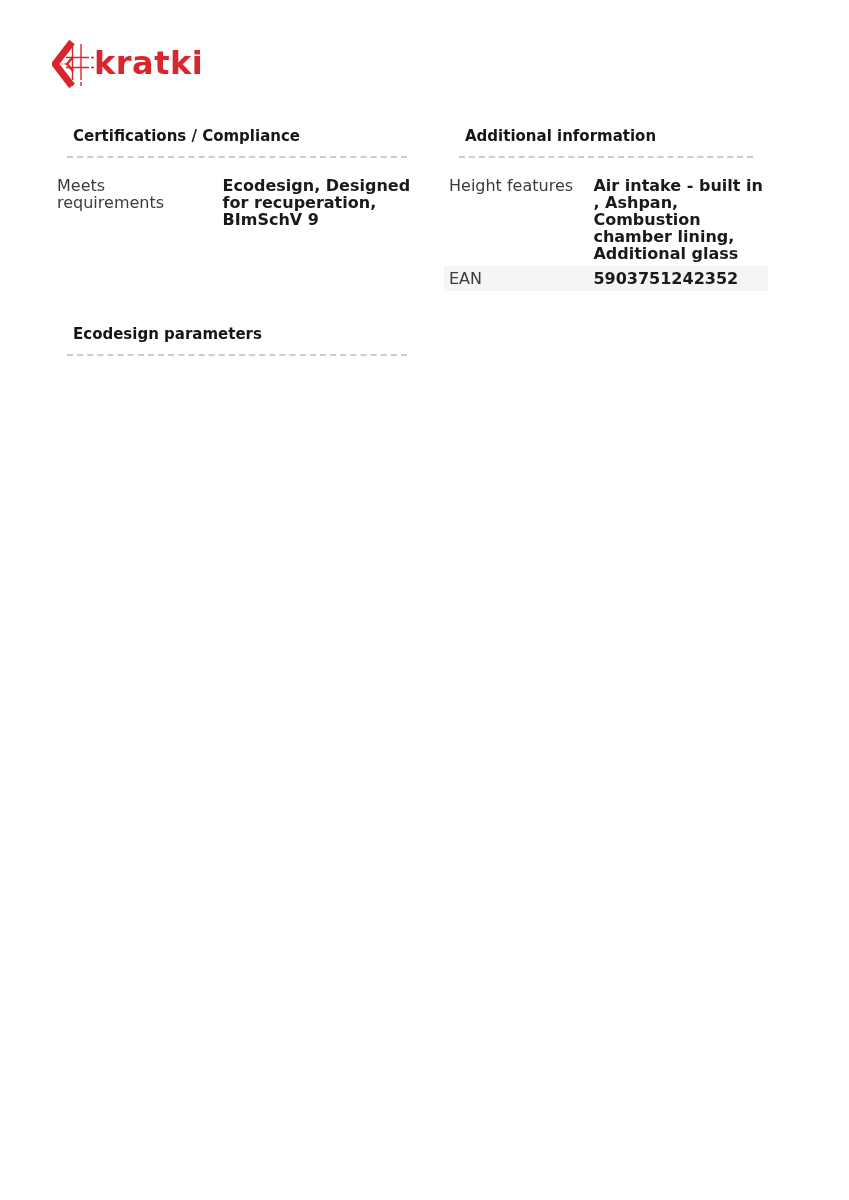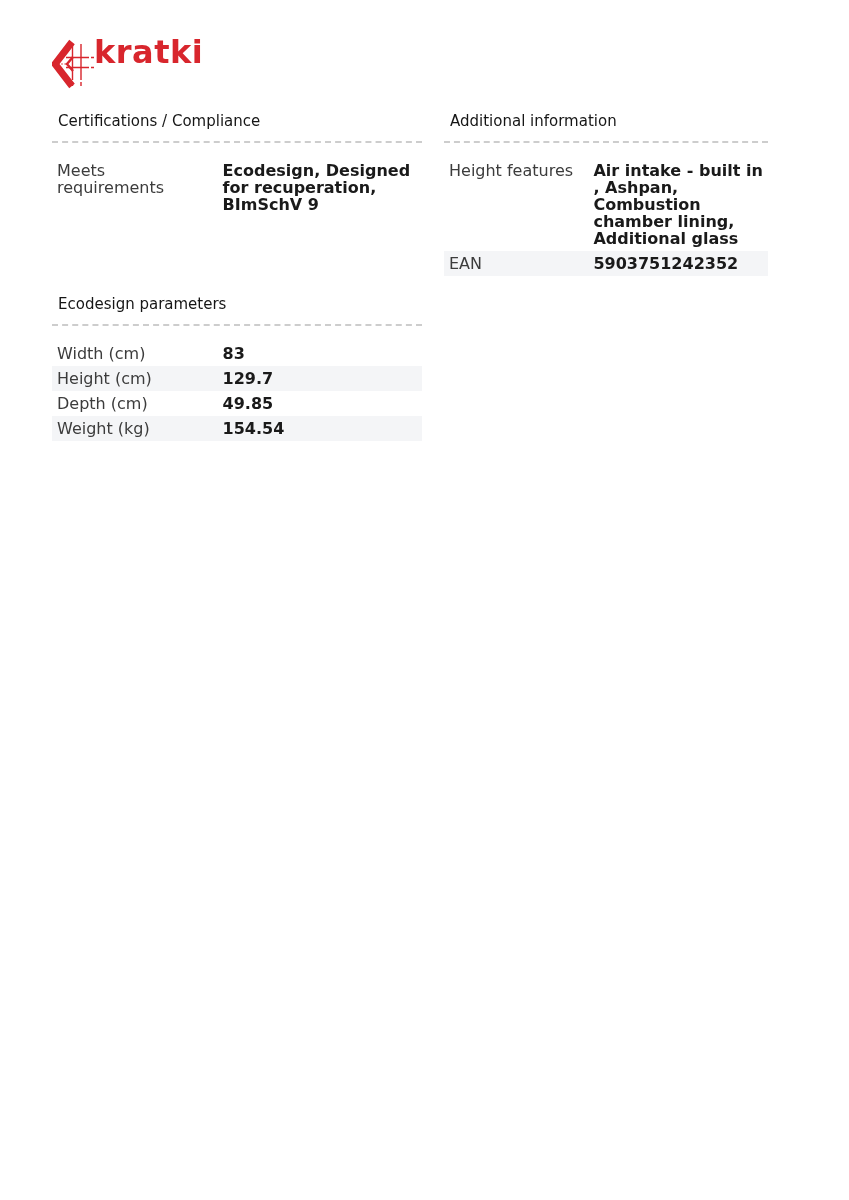--- a/index.html
+++ b/index.html
@@ -13,21 +13,21 @@
   }
   .page {
     box-sizing: border-box;
     width: 849px;
     height: 1200px;
     padding: 38px 81px 0 52px;
   }
   
   .logo {
     display: flex;
-    align-items: flex-start;
+    align-items: center;
     height: 54px;
     margin-bottom: 19px;
   }
   .logo-mark { display: block; }
   .logo-text {
     font-size: 32px;
     font-weight: bold;
     letter-spacing: 0.5px;
     margin-left: -2px;
     line-height: 1;
@@ -36,23 +36,23 @@
   
   .grid {
     display: grid;
     grid-template-columns: 370px 324px;
     column-gap: 22px;
     row-gap: 18px;
     align-items: start;
   }
   .section { min-width: 0; }
   .section-title {
-    margin: 0;
+    margin: 15px;
     font-size: 15px;
-    font-weight: normal;
+    font-weight: bold;
     color: #161616;
     line-height: 20px;
     padding: 0 0 10px 6px;
     border-bottom: 2px dashed #cdcdcd;
   }
   .rows { margin-top: 15px; }
   .row {
     display: grid;
     grid-template-columns: 46% 54%;
     padding: 4px 5px;
@@ -111,34 +111,16 @@
           </div>
           <div class="row">
             <div class="label">EAN</div>
             <div class="value">5903751242352</div>
           </div>
         </div>
     </section>
 
     <section class="section" style="grid-column:1; grid-row:2;">
       <h2 class="section-title">Ecodesign parameters</h2>
-      <div class="rows">
-          <div class="row">
-            <div class="label">Width (cm)</div>
-            <div class="value">83</div>
-          </div>
-          <div class="row">
-            <div class="label">Height (cm)</div>
-            <div class="value">129.7</div>
-          </div>
-          <div class="row">
-            <div class="label">Depth (cm)</div>
-            <div class="value">49.85</div>
-          </div>
-          <div class="row">
-            <div class="label">Weight (kg)</div>
-            <div class="value">154.54</div>
-          </div>
-        </div>
     </section>
 
   </main>
 </div>
 
 </body></html>

